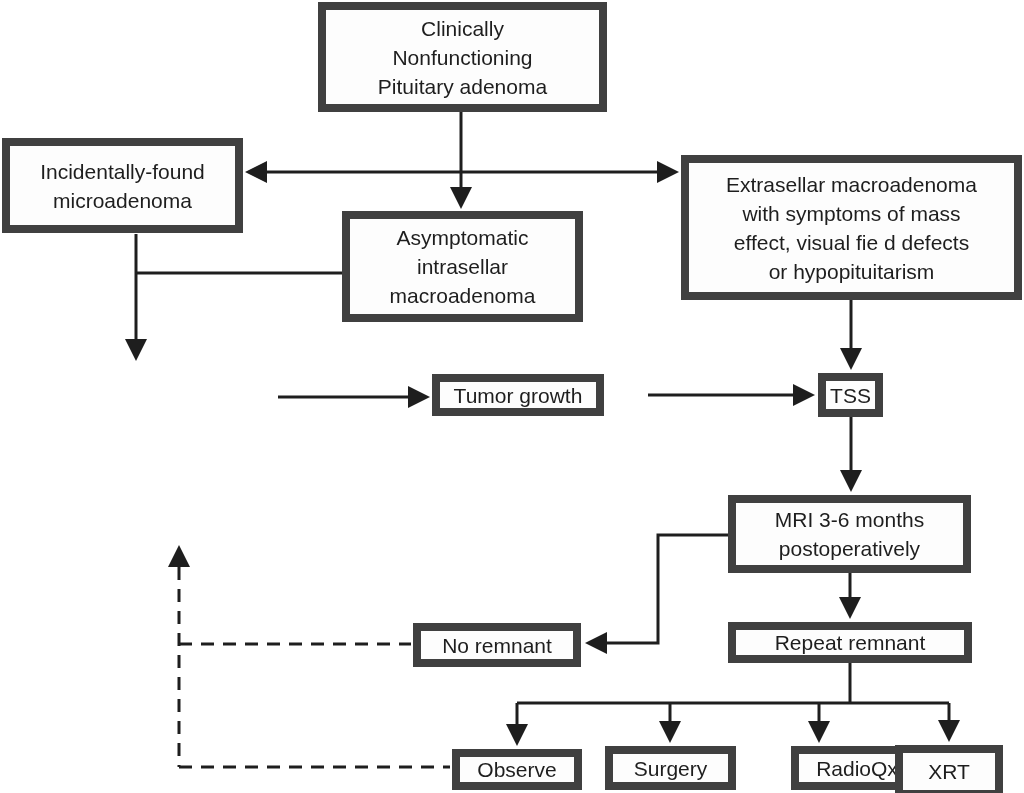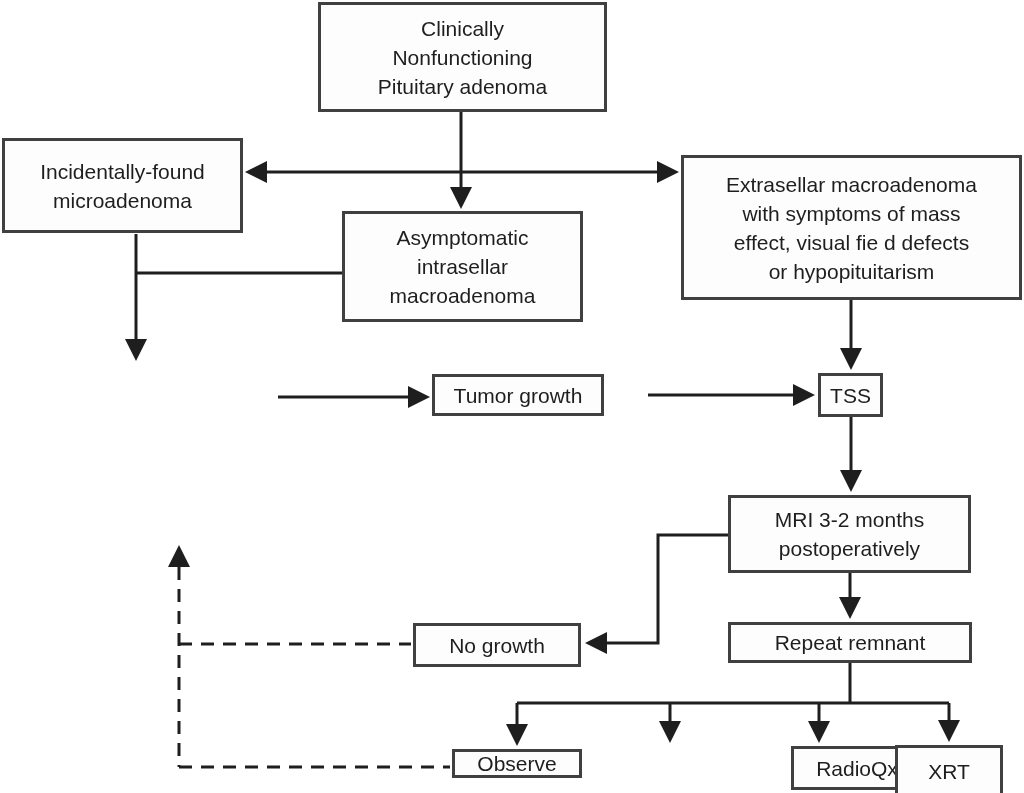--- a/index.html
+++ b/index.html
@@ -8,21 +8,21 @@
     width:1024px;height:793px;
     background:#ffffff;
     font-family:"Liberation Sans","DejaVu Sans",sans-serif;
     color:#1e1e1e;
     overflow:hidden;
   }
   .layer{position:absolute;left:0;top:0;}
   .node{
     position:absolute;
     box-sizing:border-box;
-    border:3px solid #404040;
+    border:8px solid #404040;
     background:#fdfdfd;
     display:flex;
     align-items:center;
     justify-content:center;
     text-align:center;
     white-space:pre-line;
     font-size:21px;
     line-height:29px;
     color:#1e1e1e;
     z-index:2;
@@ -118,27 +118,28 @@
   <div class="node" style="left:681px;top:155px;width:341px;height:145px">Extrasellar macroadenoma
 with symptoms of mass
 effect, visual fie d defects
 or hypopituitarism</div>
 
 
   <div class="node" style="left:432px;top:374px;width:172px;height:42px">Tumor growth</div>
 
   <div class="node" style="left:818px;top:373px;width:65px;height:44px">TSS</div>
 
-  <div class="node" style="left:728px;top:495px;width:243px;height:78px">MRI 3-2 months
+  <div class="node" style="left:728px;top:495px;width:243px;height:78px">MRI 3-6 months
 postoperatively</div>
 
-  <div class="node" style="left:413px;top:623px;width:168px;height:44px">No growth</div>
+  <div class="node" style="left:413px;top:623px;width:168px;height:44px">No remnant</div>
 
   <div class="node" style="left:728px;top:622px;width:244px;height:41px">Repeat remnant</div>
 
-  <div class="node" style="left:452px;top:749px;width:130px;height:29px">Observe</div>
+  <div class="node" style="left:452px;top:749px;width:130px;height:41px">Observe</div>
 
+  <div class="node" style="left:605px;top:746px;width:131px;height:44px">Surgery</div>
 
   <div class="node" style="left:791px;top:746px;width:132px;height:44px">RadioQx</div>
 
   <div class="node" style="left:895px;top:745px;width:108px;height:53px">XRT</div>
 
 </div>
 
 </body></html>

